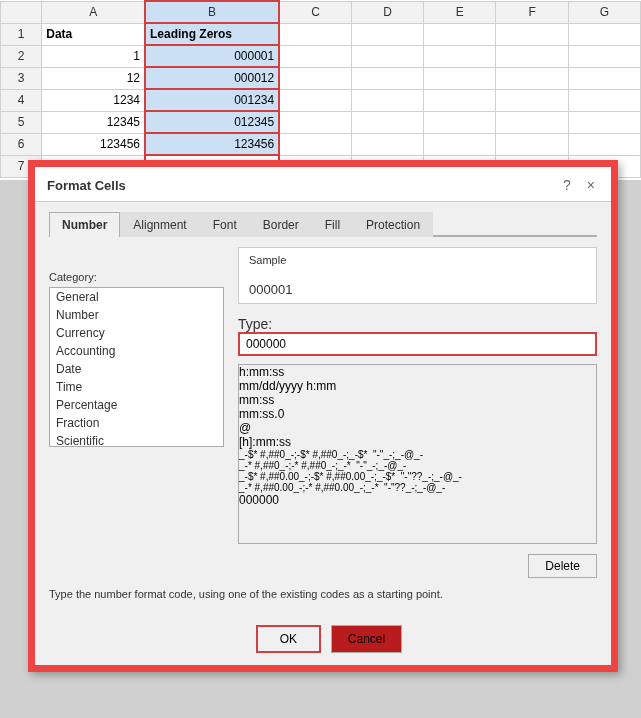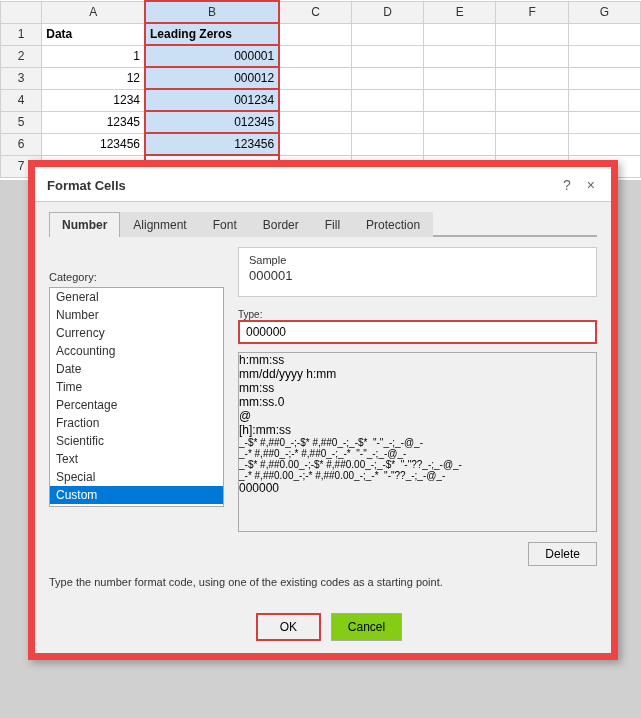--- a/index.html
+++ b/index.html
@@ -153,21 +153,21 @@
 
     .section-label {
       font-size: 11px;
       color: #333;
       margin-bottom: 4px;
       margin-top: 24px;
     }
 
     .category-list {
       border: 1px solid #aaa;
-      height: 220px;
+      height: 160px;
       overflow-y: auto;
       background: white;
       list-style: none;
     }
 
     .category-list li {
       padding: 2px 6px;
       cursor: pointer;
       color: #333;
     }
@@ -188,30 +188,30 @@
     .sample-section {
       border: 1px solid #ccc;
       background: white;
       padding: 6px 10px;
       min-height: 50px;
     }
 
     .sample-label {
       font-size: 11px;
       color: #333;
-      margin-bottom: 2px;
+      margin-bottom: 16px;
     }
 
     .sample-value {
       font-size: 13px;
       color: #333;
     }
 
     .type-label {
-      font-size: 10px;
+      font-size: 14px;
       color: #333;
       margin-top: 4px;
     }
 
     .type-input {
       width: 100%;
       border: 2px solid #d04040;
       padding: 3px 6px;
       font-size: 12px;
       outline: none;
@@ -248,21 +248,21 @@
       font-size: 12px;
       background: #f0f0f0;
       border: 2px solid #d04040;
       cursor: pointer;
       min-width: 65px;
     }
 
     .btn-cancel {
       padding: 5px 16px;
       font-size: 12px;
-      background: #84cc16;
+      background: #b91c1c;
       border: 1px solid #aaa;
       cursor: pointer;
     }
 
     .format-list-container {
       display: flex;
       border: 1px solid #aaa;
       height: 180px;
     }
 

